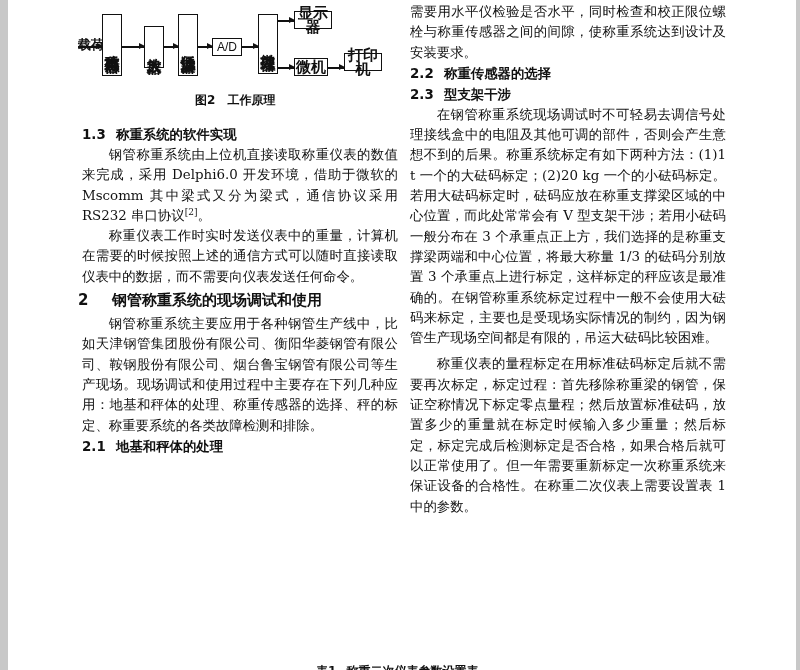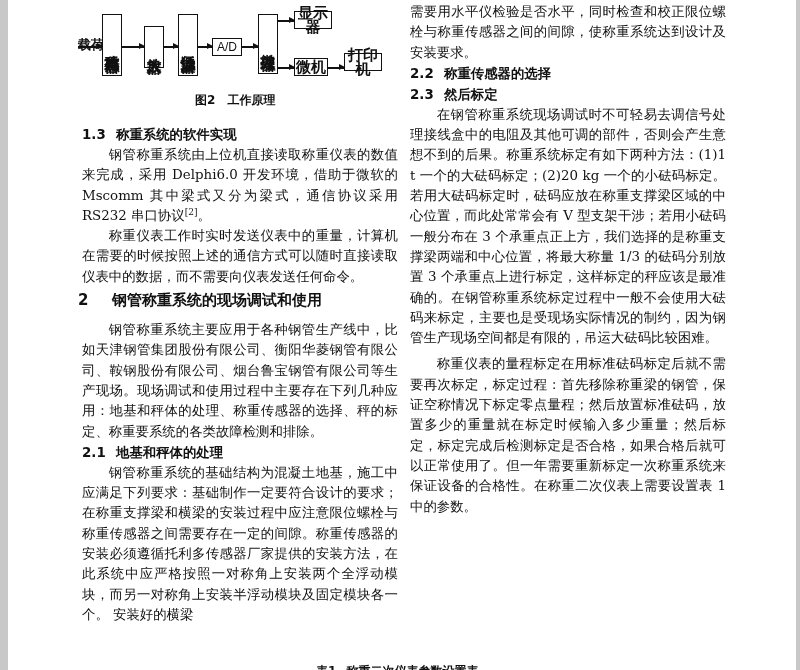--- a/index.html
+++ b/index.html
@@ -32,21 +32,21 @@
   
   .col { position:absolute; width:316px; font-size:13.4px; line-height:20.3px; }
   .col-left { left:82px; top:124px; }
   .col-right { left:410px; top:2px; }
   .col p { margin:0; text-indent:2em; text-align:justify; }
   .col h3 {
     margin:0; font-size:13.4px; font-weight:bold; line-height:21px;
     font-family:"DejaVu Sans", sans-serif;
   }
   .col h2 {
-    margin:2px 0 9px -4px; font-size:15px; font-weight:bold; line-height:22px;
+    margin:2px 0 3px -4px; font-size:15px; font-weight:bold; line-height:22px;
     font-family:"DejaVu Sans", sans-serif;
   }
   .num { display:inline-block; width:34px; }
   sup { font-size:9px; line-height:0; vertical-align:super; }
   .table-caption {
     position:absolute; left:316px; top:663px; font-size:12px; font-weight:bold;
     font-family:"DejaVu Sans", sans-serif; word-spacing:6px;
   }
 </style>
 </head>
@@ -91,30 +91,29 @@
   <p>称重仪表工作时实时发送仪表中的重量，计算机在需要的时候按照上述的通信方式可以随时直接读取仪表中的数据，而不需要向仪表发送任何命令。</p>
 
   <h2>
     <span class="num">2</span><span>钢管称重系统的现场调试和使用</span>
   </h2>
   <p>钢管称重系统主要应用于各种钢管生产线中，比如天津钢管集团股份有限公司、衡阳华菱钢管有限公司、鞍钢股份有限公司、烟台鲁宝钢管有限公司等生产现场。现场调试和使用过程中主要存在下列几种应用：地基和秤体的处理、称重传感器的选择、秤的标定、称重要系统的各类故障检测和排除。</p>
 
   <h3>
     <span class="num">2.1</span><span>地基和秤体的处理</span>
   </h3>
-  <p>钢管称重系统的基础结构为混凝土地基，施工中应满足下列要求：基础制作一定要符合设计的要求；在称重支撑梁和横梁的安装过程中应注意限位螺栓与称重传感器之间需要存在一定的间隙。称重传感器的安装必须遵循托利多传感器厂家提供的安装方法，在此系统中应严格按照一对称角上安装两个全浮动模块，而另一对称角上安装半浮动模块及固定模块各一个。 安装好的横梁</p>
 </div>
 
 <div class="col col-right">
   <p style="text-indent:0">需要用水平仪检验是否水平，同时检查和校正限位螺栓与称重传感器之间的间隙，使称重系统达到设计及安装要求。</p>
 
   <h3>
     <span class="num">2.2</span><span>称重传感器的选择</span>
   </h3>
 
   <h3>
-    <span class="num">2.3</span><span>然后标定</span>
+    <span class="num">2.3</span><span>型支架干涉</span>
   </h3>
   <p>在钢管称重系统现场调试时不可轻易去调信号处理接线盒中的电阻及其他可调的部件，否则会产生意想不到的后果。称重系统标定有如下两种方法：(1)1 t 一个的大砝码标定；(2)20 kg 一个的小砝码标定。若用大砝码标定时，砝码应放在称重支撑梁区域的中心位置，而此处常常会有 V 型支架干涉；若用小砝码一般分布在 3 个承重点正上方，我们选择的是称重支撑梁两端和中心位置，将最大称量 1/3 的砝码分别放置 3 个承重点上进行标定，这样标定的秤应该是最准确的。在钢管称重系统标定过程中一般不会使用大砝码来标定，主要也是受现场实际情况的制约，因为钢管生产现场空间都是有限的，吊运大砝码比较困难。</p>
   <p style="margin-top:6px;">称重仪表的量程标定在用标准砝码标定后就不需要再次标定，标定过程：首先移除称重梁的钢管，保证空称情况下标定零点量程；然后放置标准砝码，放置多少的重量就在标定时候输入多少重量；然后标定，标定完成后检测标定是否合格，如果合格后就可以正常使用了。但一年需要重新标定一次称重系统来保证设备的合格性。在称重二次仪表上需要设置表 1 中的参数。</p>
 </div>
 
 <div class="table-caption">表1 称重二次仪表参数设置表</div>
 
 </body></html>

